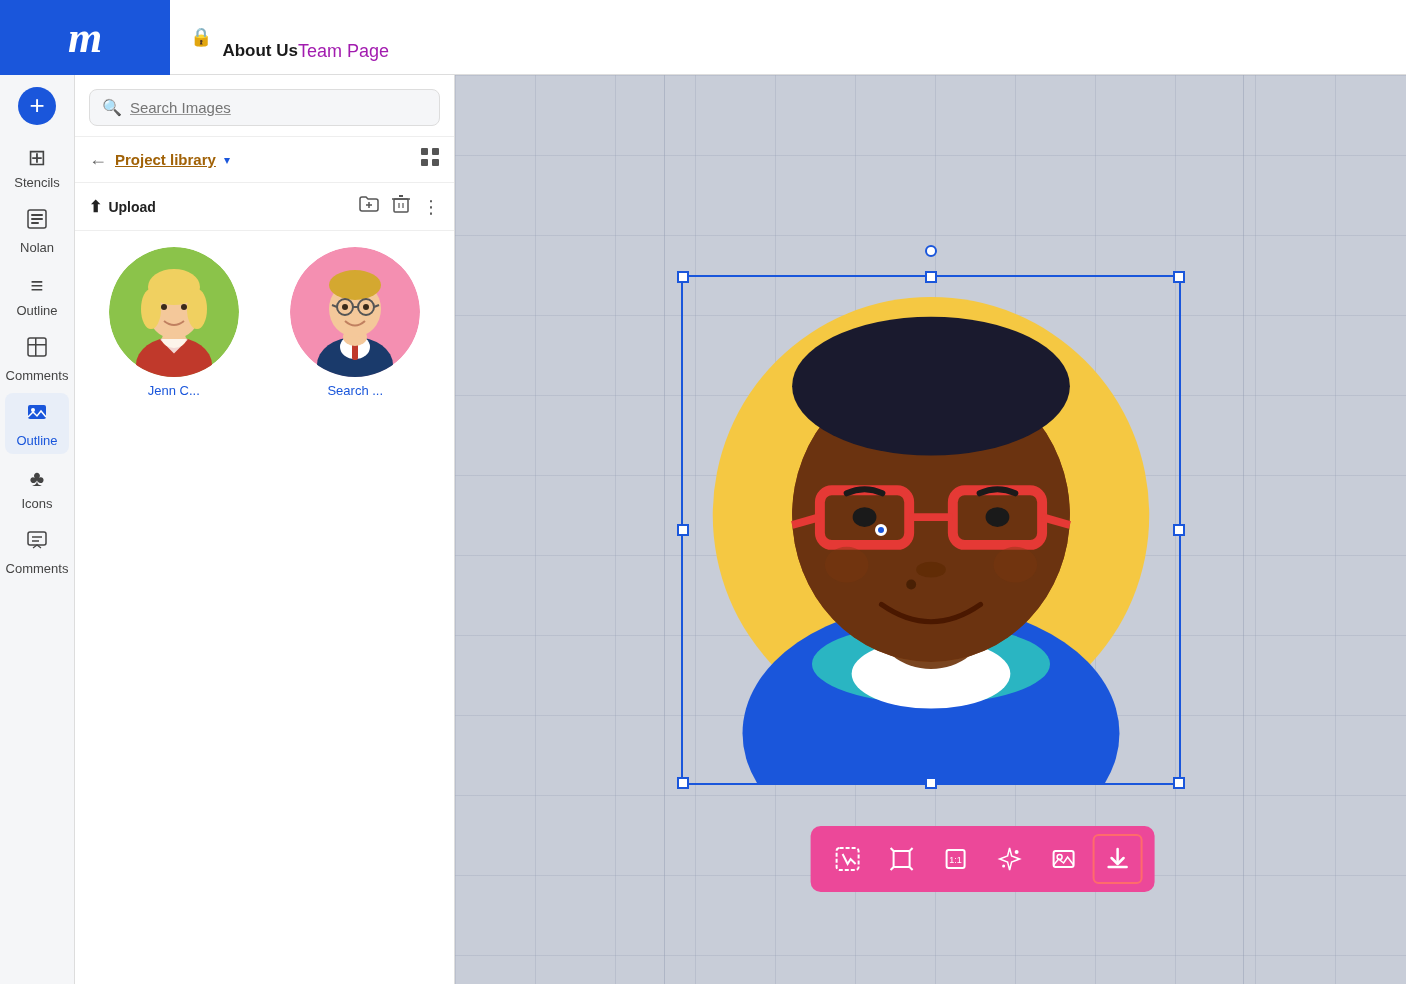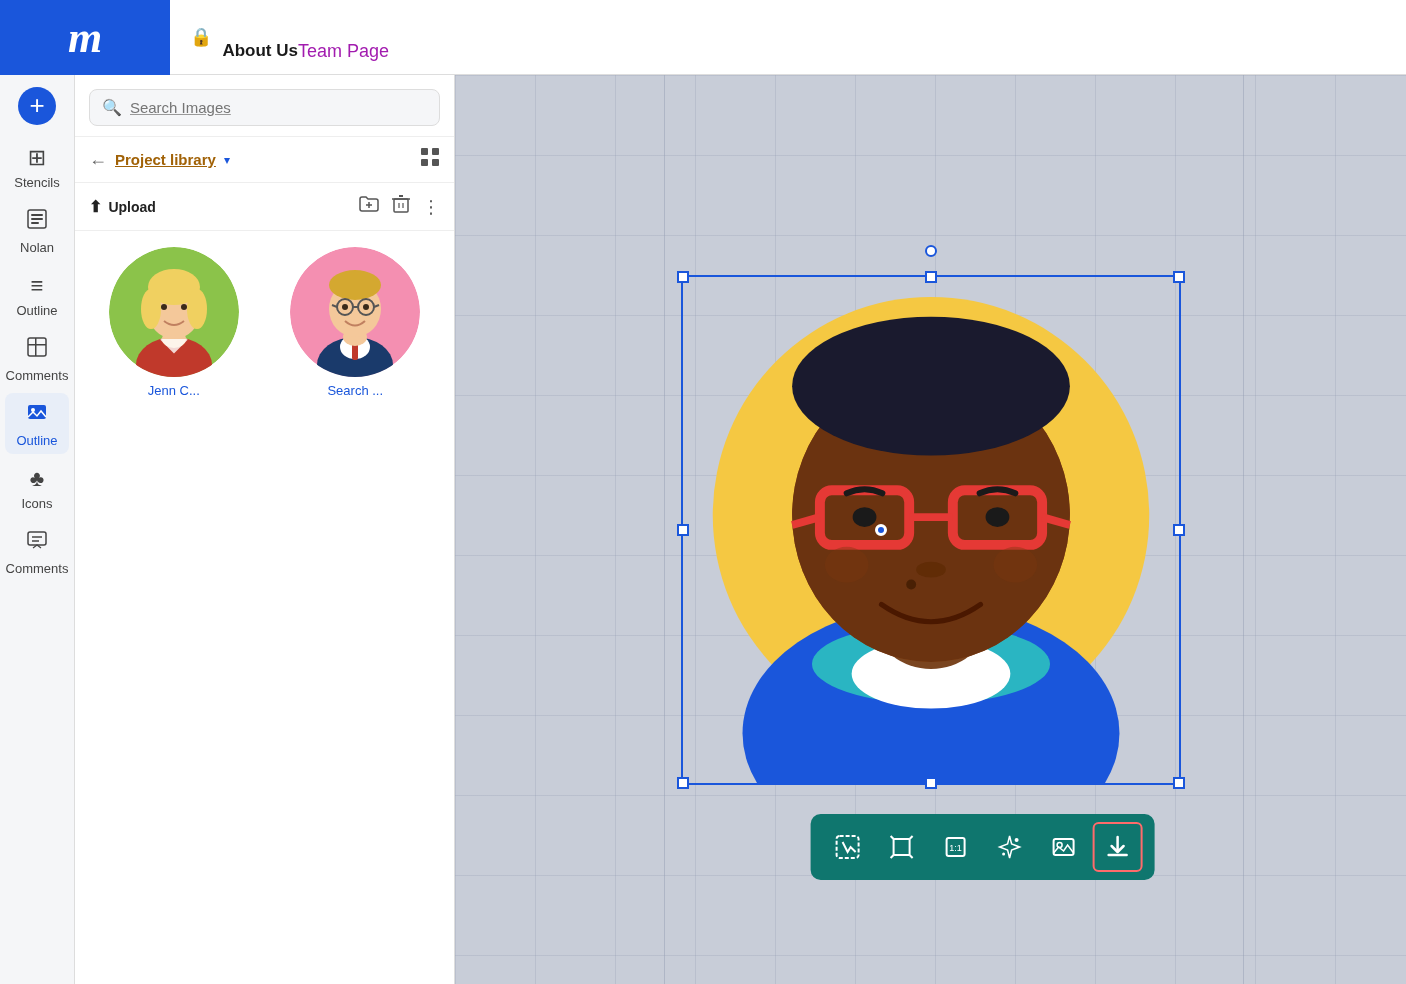--- a/index.html
+++ b/index.html
@@ -327,24 +327,24 @@
       top: calc(50% - 6px);
       left: calc(40% - 6px);
       border-radius: 50%;
       background: #1a56db;
       border: 3px solid white;
     }
 
     
     .canvas-toolbar {
       position: absolute;
-      bottom: 104px;
+      bottom: 92px;
       left: 50%;
       transform: translateX(-35%);
-      background: #0f766e;
+      background: #ec4899;
       border-radius: 10px;
       display: flex;
       align-items: center;
       padding: 8px 12px;
       gap: 4px;
     }
     .toolbar-btn {
       width: 50px;
       height: 50px;
       display: flex;

